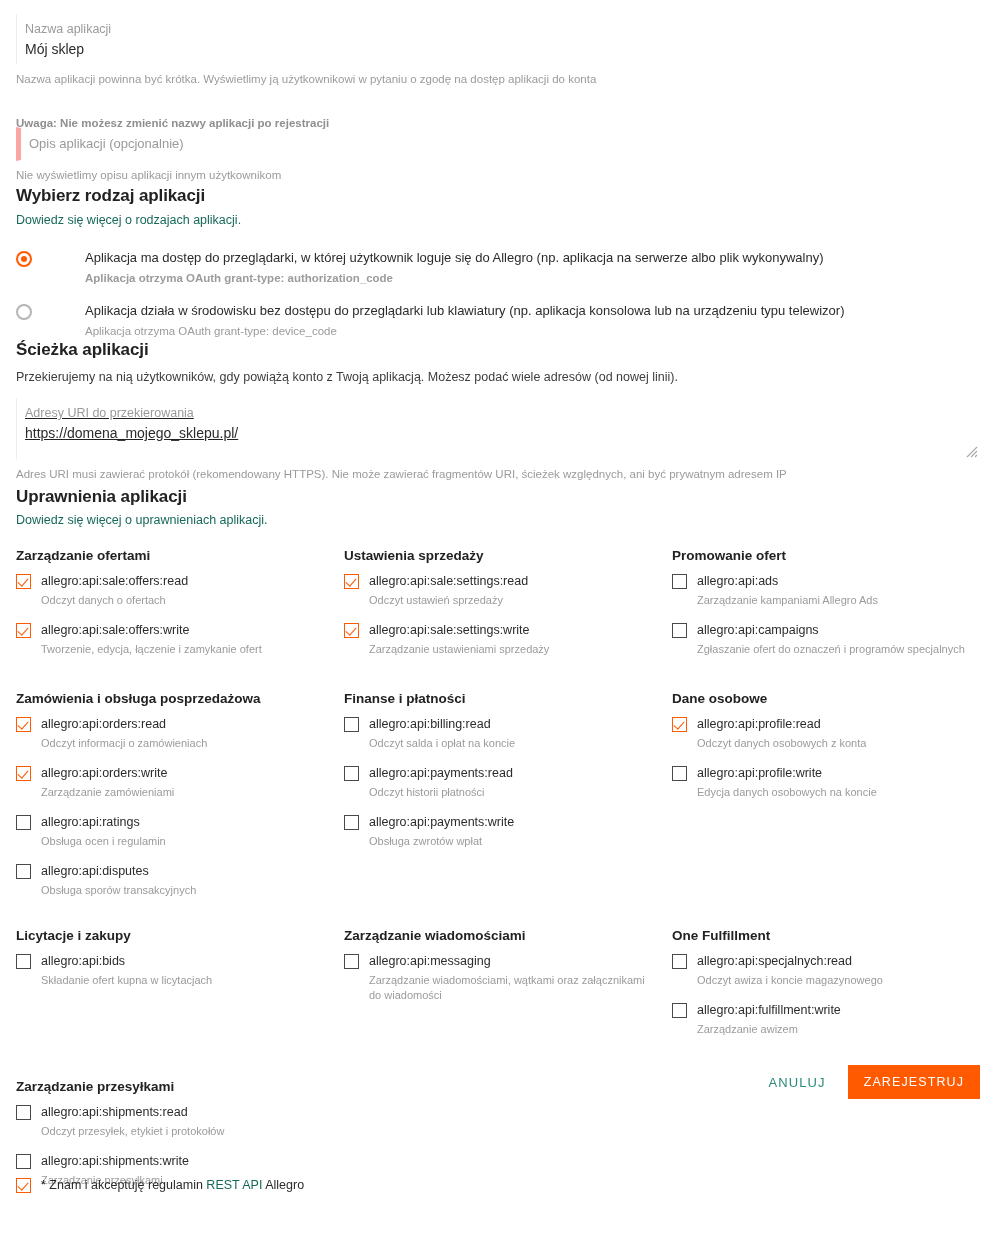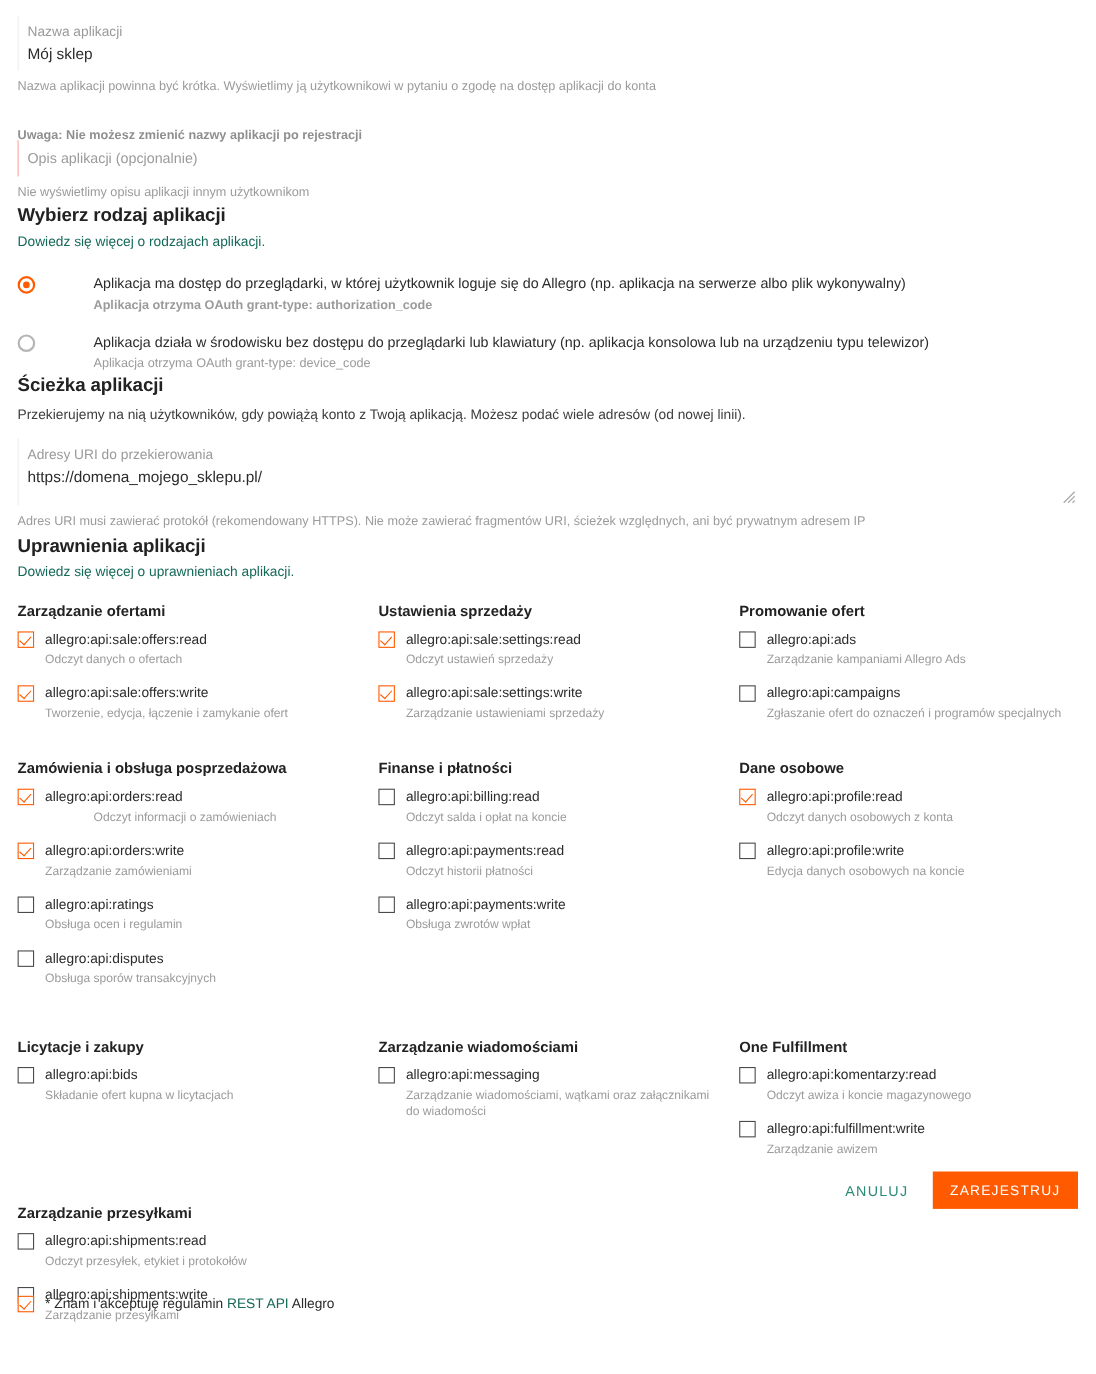--- a/index.html
+++ b/index.html
@@ -93,21 +93,21 @@
     left: 3px; top: 3px;
     width: 6px; height: 6px;
     border-radius: 50%;
     background: #ff5a00;
   }
   .radio-texts { margin-left: 13px; }
   .radio-label { font-size: 13px; color: #2b2b2b; line-height: 18px; }
   .radio-sub { font-size: 11.5px; color: #9b9b9b; line-height: 16px; margin-top: 3px; }
 
   
-  .textarea-wrap { position: relative; }
+  .textarea-wrap { position: relative; text-decoration: underline; }
   .resize-grip {
     position: absolute; right: 2px; bottom: 2px;
     width: 14px; height: 14px; pointer-events: none;
   }
 
   
   .perm-grid {
     display: grid;
     grid-template-columns: 328px 328px 328px;
     column-gap: 0px;
@@ -189,21 +189,21 @@
         <div class="field-label">Nazwa aplikacji</div>
         <div class="field-value">Mój sklep</div>
       </div>
     </div>
     <div class="helptext" style="margin-top:6px;">Nazwa aplikacji powinna być krótka. Wyświetlimy ją użytkownikowi w pytaniu o zgodę na dostęp aplikacji do konta</div>
     <div class="helptext strong">Uwaga: Nie możesz zmienić nazwy aplikacji po rejestracji</div>
   </div>
 
   <div style="position:absolute; left:16px; top:127px; width:964px;">
     <div class="field">
-      <div class="field-box" style="border-left:1px solid #fca5a5; padding-top:8px;">
+      <div class="field-box" style="border-left:5px solid #fca5a5; padding-top:8px;">
         <div class="field-label" style="font-size:13px;">Opis aplikacji (opcjonalnie)</div>
         <div class="field-value empty" style="min-height:4px; line-height:4px;"></div>
       </div>
     </div>
     <div class="helptext" style="margin-top:6px;">Nie wyświetlimy opisu aplikacji innym użytkownikom</div>
   </div>
 
   <div style="position:absolute; left:16px; top:184px; width:964px;">
     <h2 class="section-title">Wybierz rodzaj aplikacji</h2>
     <a class="link" style="margin-top:3px;">Dowiedz się więcej o rodzajach aplikacji.</a>
@@ -309,21 +309,21 @@
     </div>
 
     
     <div class="perm-grid" style="margin-top:18px;">
       <div class="perm-group">
         <div class="group-title">Zamówienia i obsługa posprzedażowa</div>
         <div class="cb-row">
           <span class="cb checked"></span>
           <span class="cb-texts">
             <span class="cb-label" style="display:block;">allegro:api:orders:read</span>
-            <span class="cb-sub" style="display:block;margin-left:44px;">Odczyt informacji o zamówieniach</span>
+            <span class="cb-sub" style="display:block;">Odczyt informacji o zamówieniach</span>
           </span>
         </div>
         <div class="cb-row">
           <span class="cb checked"></span>
           <span class="cb-texts">
             <span class="cb-label" style="display:block;">allegro:api:orders:write</span>
             <span class="cb-sub" style="display:block;">Zarządzanie zamówieniami</span>
           </span>
         </div>
         <div class="cb-row">
@@ -380,21 +380,21 @@
           <span class="cb"></span>
           <span class="cb-texts">
             <span class="cb-label" style="display:block;">allegro:api:profile:write</span>
             <span class="cb-sub" style="display:block;">Edycja danych osobowych na koncie</span>
           </span>
         </div>
       </div>
     </div>
 
     
-    <div class="perm-grid" style="margin-top:30px;">
+    <div class="perm-grid" style="margin-top:14px;">
       <div class="perm-group">
         <div class="group-title">Licytacje i zakupy</div>
         <div class="cb-row">
           <span class="cb"></span>
           <span class="cb-texts">
             <span class="cb-label" style="display:block;">allegro:api:bids</span>
             <span class="cb-sub" style="display:block;">Składanie ofert kupna w licytacjach</span>
           </span>
         </div>
       </div>
@@ -408,21 +408,21 @@
             <span class="cb-sub" style="display:block; max-width:282px;">Zarządzanie wiadomościami, wątkami oraz załącznikami do wiadomości</span>
           </span>
         </div>
       </div>
 
       <div class="perm-group">
         <div class="group-title">One Fulfillment</div>
         <div class="cb-row">
           <span class="cb"></span>
           <span class="cb-texts">
-            <span class="cb-label" style="display:block;">allegro:api:komentarzy:read</span>
+            <span class="cb-label" style="display:block;">allegro:api:specjalnych:read</span>
             <span class="cb-sub" style="display:block;">Odczyt awiza i koncie magazynowego</span>
           </span>
         </div>
         <div class="cb-row">
           <span class="cb"></span>
           <span class="cb-texts">
             <span class="cb-label" style="display:block;">allegro:api:fulfillment:write</span>
             <span class="cb-sub" style="display:block;">Zarządzanie awizem</span>
           </span>
         </div>

